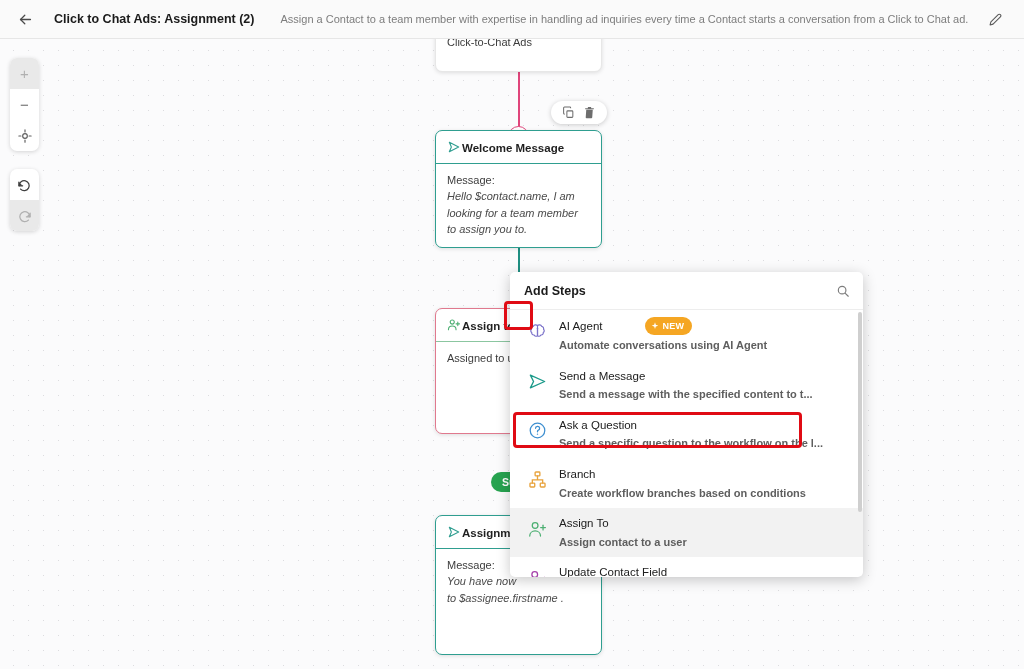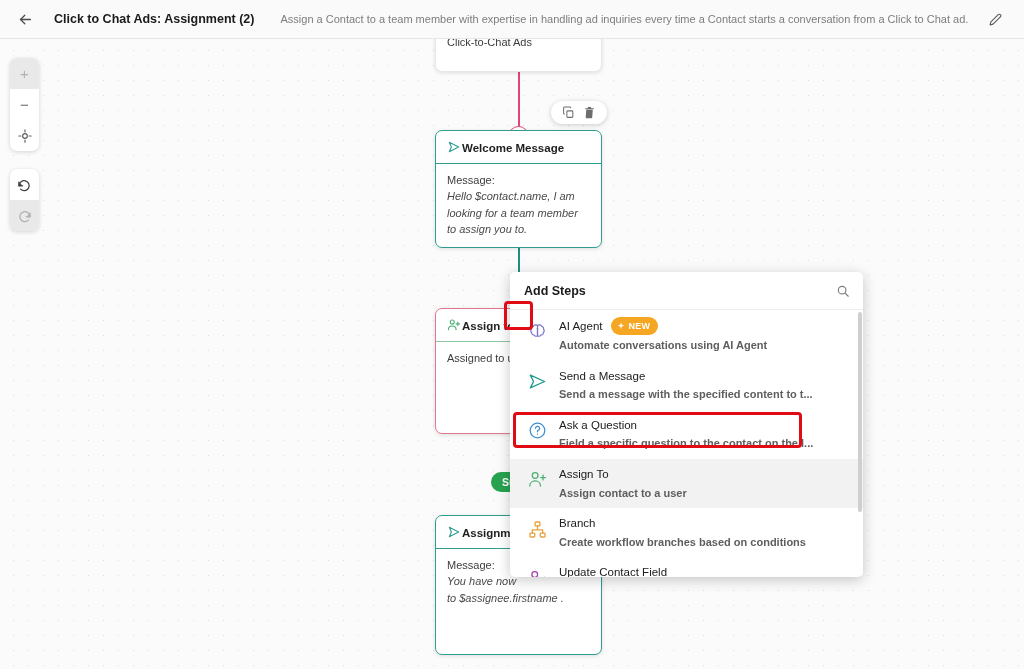--- a/index.html
+++ b/index.html
@@ -190,20 +190,21 @@
     white-space: nowrap; overflow: hidden; text-overflow: ellipsis;
     max-width: 232px;
     font-weight: bold;
   }
   .badge-new {
     background: #f5a623; color: #ffffff;
     font-size: 9px; font-weight: bold;
     border-radius: 10px; padding: 2.5px 8px 2.5px 6px;
     display: inline-flex; align-items: center; gap: 3px;
     letter-spacing: 0.3px;
+    margin-left: 34px;
   }
 
   
   .panel-scroll {
     position: absolute; right: 1.5px; top: 40px;
     width: 4px; height: 200px;
     background: #cfcfcf; border-radius: 3px;
   }
 </style>
 </head>
@@ -390,21 +391,38 @@
             <svg width="19" height="19" viewBox="0 0 24 24" fill="none" stroke="#3e8fd0" stroke-width="1.6" stroke-linecap="round">
               <circle cx="12" cy="12" r="9.2"></circle>
               <path d="M9.5 9.3a2.6 2.6 0 1 1 3.3 2.5c-.6.2-.8.7-.8 1.3v.5"></path>
               <circle cx="12" cy="16.6" r="0.9" fill="#3e8fd0" stroke="none"></circle>
             </svg>
           </span>
           <span class="step-txt">
             <span class="step-name">
               <span>Ask a Question</span>
             </span>
-            <span class="step-desc">Field a specific question to the contact on the l...</span>
+            <span class="step-desc">Send a specific question to the workflow on the l...</span>
+          </span>
+        </div>
+
+        <div class="step">
+          <span class="step-ico">
+            <svg width="19" height="19" viewBox="0 0 24 24" fill="none" stroke="#e8a33d" stroke-width="1.7" stroke-linecap="round">
+              <rect x="9" y="2.5" width="6" height="5" rx="1"></rect>
+              <rect x="2.5" y="16.5" width="6" height="5" rx="1"></rect>
+              <rect x="15.5" y="16.5" width="6" height="5" rx="1"></rect>
+              <path d="M12 7.5v5M5.5 16.5v-4h13v4"></path>
+            </svg>
+          </span>
+          <span class="step-txt">
+            <span class="step-name">
+              <span>Branch</span>
+            </span>
+            <span class="step-desc">Create workflow branches based on conditions</span>
           </span>
         </div>
 
         <div class="step hl">
           <span class="step-ico">
             <svg width="19" height="19" viewBox="0 0 24 24" fill="none" stroke="#4caf72" stroke-width="1.6" stroke-linecap="round" stroke-linejoin="round">
               <circle cx="9" cy="7" r="3.6"></circle>
               <path d="M2.2 20.2c0-3.7 3-6.4 6.8-6.4s6.8 2.7 6.8 6.4"></path>
               <line x1="19" y1="6.5" x2="19" y2="12.5"></line>
               <line x1="16" y1="9.5" x2="22" y2="9.5"></line>
@@ -413,37 +431,20 @@
           <span class="step-txt">
             <span class="step-name">
               <span>Assign To</span>
             </span>
             <span class="step-desc">Assign contact to a user</span>
           </span>
         </div>
 
         <div class="step">
           <span class="step-ico">
-            <svg width="19" height="19" viewBox="0 0 24 24" fill="none" stroke="#e8a33d" stroke-width="1.7" stroke-linecap="round">
-              <rect x="9" y="2.5" width="6" height="5" rx="1"></rect>
-              <rect x="2.5" y="16.5" width="6" height="5" rx="1"></rect>
-              <rect x="15.5" y="16.5" width="6" height="5" rx="1"></rect>
-              <path d="M12 7.5v5M5.5 16.5v-4h13v4"></path>
-            </svg>
-          </span>
-          <span class="step-txt">
-            <span class="step-name">
-              <span>Branch</span>
-            </span>
-            <span class="step-desc">Create workflow branches based on conditions</span>
-          </span>
-        </div>
-
-        <div class="step">
-          <span class="step-ico">
             <svg width="19" height="19" viewBox="0 0 24 24" fill="none" stroke="#a43fa8" stroke-width="1.6" stroke-linecap="round" stroke-linejoin="round">
               <circle cx="8.5" cy="7" r="3.6"></circle>
               <path d="M2.4 20.4c0-3.6 2.8-6.3 6.1-6.3"></path>
               <path d="M19.6 11.3a1.9 1.9 0 0 1 2.7 2.7l-6 6-3.4.7.7-3.4z"></path>
             </svg>
           </span>
           <span class="step-txt">
             <span class="step-name">
               <span>Update Contact Field</span>
             </span>

